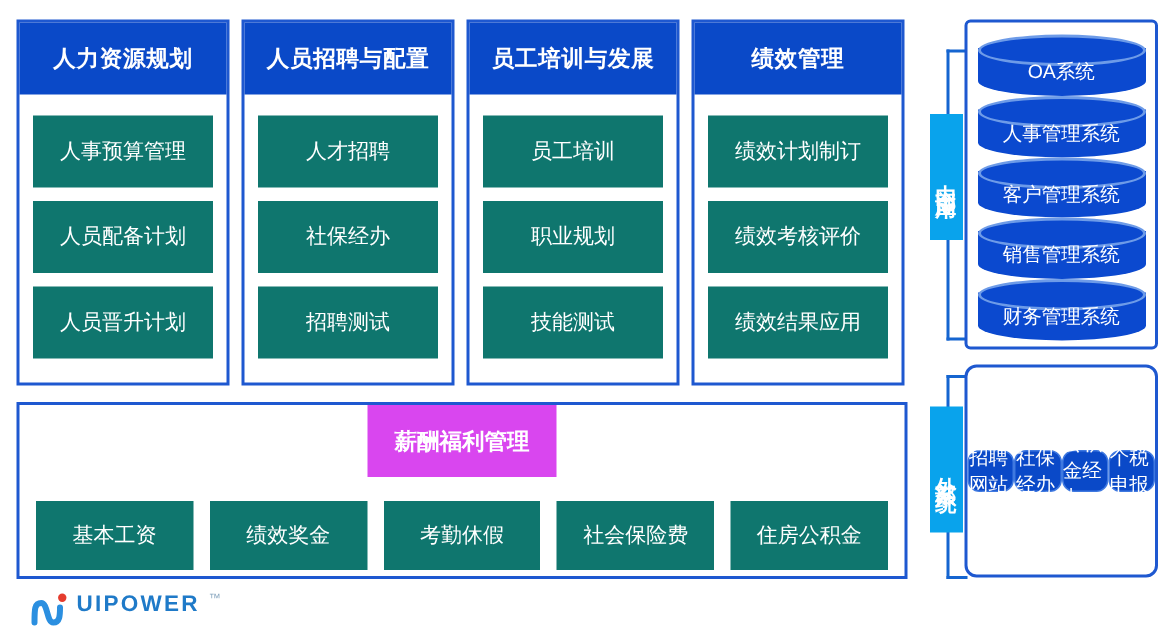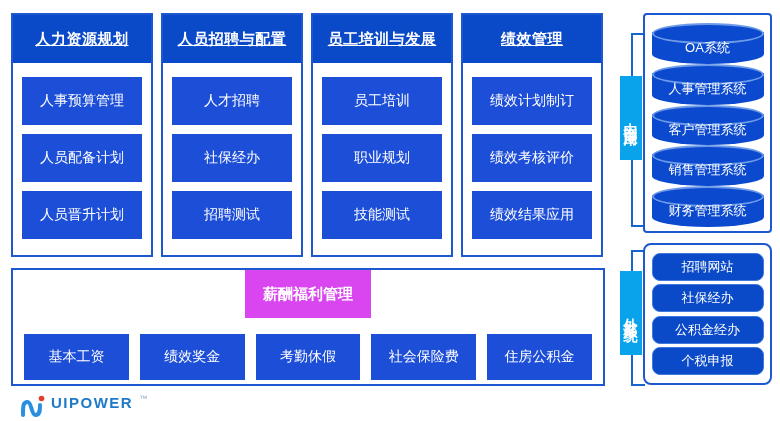--- a/index.html
+++ b/index.html
@@ -3,38 +3,38 @@
 <meta charset="utf-8">
 <style>
   * { box-sizing: border-box; margin: 0; padding: 0; }
   html,body { width: 780px; height: 421px; background: #ffffff; }
   body { font-family: "Liberation Sans", "DejaVu Sans", sans-serif; }
   .stage { position: relative; width: 780px; height: 421px; background: #fff; overflow: hidden; }
 
   
   .columns-row { position: absolute; left: 11px; top: 13px; display: flex; gap: 8px; }
   .column { width: 142px; height: 244px; border: 2px solid #1e58d0; background: #fff; display: flex; flex-direction: column; }
-  .col-header { height: 48px; background: #0a49c8; color: #fff; font-size: 15px; font-weight: bold; display: flex; align-items: center; justify-content: center; letter-spacing: .5px; text-decoration: underline; }
+  .col-header { height: 48px; background: #0a49c8; color: #fff; font-size: 15px; font-weight: bold; display: flex; align-items: center; justify-content: center; letter-spacing: .5px; }
   .col-items { flex: 1; display: flex; flex-direction: column; gap: 9px; padding: 14px 9px 16px; }
-  .item { height: 48px; background: #1d4ed8; color: #fff; font-size: 14px; display: flex; align-items: center; justify-content: center; }
+  .item { height: 48px; background: #0f766e; color: #fff; font-size: 14px; display: flex; align-items: center; justify-content: center; }
 
   
   .bottom-box { position: absolute; left: 11px; top: 268px; width: 594px; height: 118px; border: 2px solid #1e58d0; background: #fff; }
   .bottom-header { width: 126px; height: 48px; margin: 0 auto; background: #d946ef; color: #fff; font-size: 15px; font-weight: bold; display: flex; align-items: center; justify-content: center; }
   .bottom-items { display: flex; gap: 11px; padding: 0 11px; margin-top: 16px; }
   .bottom-items .item { flex: 1; height: 46px; }
 
   
   .right-top-box { position: absolute; left: 643px; top: 13px; width: 129px; height: 220px; border: 2px solid #1e58d0; border-radius: 4px; background: #fff; display: flex; flex-direction: column; justify-content: space-evenly; align-items: center; padding: 8px 0 4px; }
   .cylinder { position: relative; width: 112px; height: 33px; background: #0b49cf; border-radius: 0 0 50% 50% / 0 0 10px 10px; margin-top: 9px; }
   .cylinder::before { content: ""; position: absolute; left: 0; right: 0; top: -9px; height: 17px; background: #0b49cf; border-radius: 50%; border: 2px solid #6d9be8; }
   .cyl-label { position: absolute; left: 0; right: 0; top: 7px; text-align: center; color: #fff; font-size: 13px; z-index: 1; }
 
   
-  .right-bottom-box { position: absolute; left: 643px; top: 243px; width: 129px; height: 142px; border: 2px solid #1e58d0; border-radius: 8px; background: #fff; display: flex; flex-direction: column; justify-content: space-evenly; align-items: center; padding: 4px 0; }
+  .right-bottom-box { position: absolute; left: 643px; top: 243px; width: 129px; height: 142px; border: 2px solid #1e58d0; border-radius: 8px; background: #fff; display: flex; justify-content: space-evenly; align-items: center; padding: 4px 0; }
   .ext-item { width: 112px; height: 28px; background: #0a49c8; border: 1px solid #3f79e0; border-radius: 8px; color: #fff; font-size: 13px; display: flex; align-items: center; justify-content: center; }
 
   
   .bracket { position: absolute; width: 14px; border: 2px solid #1565d0; border-right: none; }
   .bracket-internal { left: 631px; top: 33px; height: 194px; }
   .bracket-external { left: 631px; top: 250px; height: 136px; }
   .side-label { position: absolute; width: 22px; background: #09a3ec; color: #fff; font-size: 14px; font-weight: bold; writing-mode: vertical-rl; text-orientation: upright; display: flex; align-items: center; justify-content: center; letter-spacing: 3px; z-index: 2; }
   .label-internal { left: 620px; top: 76px; height: 84px; }
   .label-external { left: 620px; top: 271px; height: 84px; }
 

